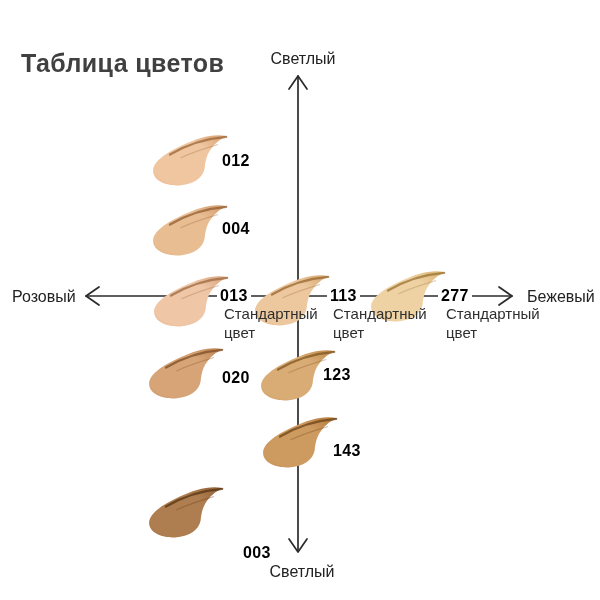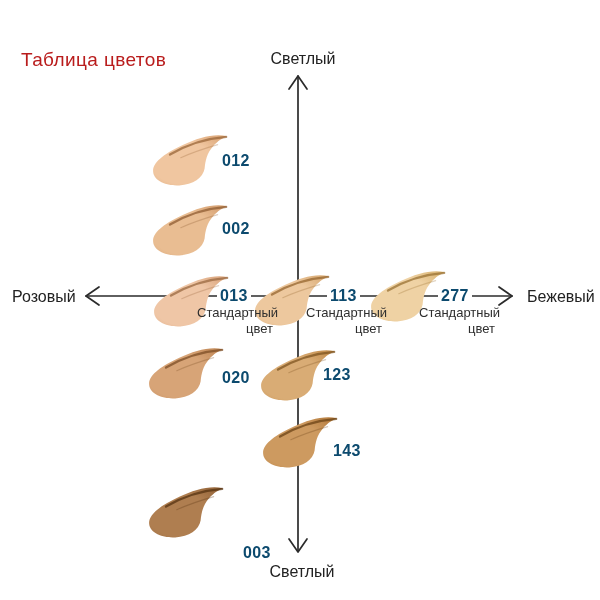--- a/index.html
+++ b/index.html
@@ -3,33 +3,33 @@
 <meta charset="utf-8">
 <style>
   html,body{margin:0;padding:0;}
   body{
     width:600px;height:600px;position:relative;background:#ffffff;
     font-family:"Liberation Sans","DejaVu Sans",sans-serif;
     overflow:hidden;color:#1d1d1d;
   }
   .title{
     position:absolute;left:21px;top:49px;
-    font-size:19px;font-weight:400;letter-spacing:.4px;color:#b91c1c;
+    font-size:25px;font-weight:700;letter-spacing:.4px;color:#404040;
   }
   .axes-svg{position:absolute;left:0;top:0;z-index:0;}
   .axis-label{position:absolute;font-size:16px;color:#222;white-space:nowrap;z-index:1;}
   .axis-label.centered{transform:translateX(-50%);}
   .swatch{position:absolute;width:80px;height:58px;z-index:2;}
   .code{
-    position:absolute;z-index:3;font-size:16px;font-weight:bold;color:#0c4a6e;
+    position:absolute;z-index:3;font-size:16px;font-weight:bold;color:#000000;
     background:#fff;padding:0 3px;line-height:17px;letter-spacing:.3px;white-space:nowrap;
   }
   .note{
-    position:absolute;z-index:3;width:76px;text-align:right;
-    font-size:13px;line-height:1.25;color:#2e2e2e;white-space:normal;
+    position:absolute;z-index:3;width:76px;text-align:left;
+    font-size:15px;line-height:1.25;color:#2e2e2e;white-space:normal;margin-left:27px;
   }
 </style>
 </head>
 <body>
 
 <svg class="axes-svg" width="600" height="600" viewBox="0 0 600 600">
   <g fill="none" stroke="#2b2b2b" stroke-width="1.7" stroke-linecap="round" stroke-linejoin="round">
 
     <path d="M298,76 V551"></path>
     <path d="M289,89 L298,76 L307,89"></path>
@@ -150,21 +150,21 @@
           <stop offset="62%" stop-color="#AF7E50"></stop>
           <stop offset="100%" stop-color="#9A6A3E"></stop>
         </radialGradient>
       </defs>
       <path d="M100,6 C84,2 62,8 44,17 C22,27 4,39 4,51 C4,63 19,71 38,70 C56,69 69,60 71,48 C72,38 74,28 82,19 C88,12 95,8 100,6 Z" fill="url(#sg8)"></path>
       <path d="M26,30 C48,17 74,9 99,7" fill="none" stroke="#553312" stroke-width="3" stroke-linecap="round" opacity="0.75"></path>
       <path d="M40,34 C58,26 74,21 88,17" fill="none" stroke="#553312" stroke-width="1.4" stroke-linecap="round" opacity="0.3"></path>
     </svg></div>
 
 <div class="code" style="left:219px;top:152px">012</div>
-<div class="code" style="left:219px;top:220px">002</div>
+<div class="code" style="left:219px;top:220px">004</div>
 <div class="code" style="left:217px;top:287px">013</div>
 <div class="code" style="left:327px;top:287px">113</div>
 <div class="code" style="left:438px;top:287px">277</div>
 <div class="code" style="left:219px;top:369px">020</div>
 <div class="code" style="left:320px;top:366px">123</div>
 <div class="code" style="left:330px;top:442px">143</div>
 <div class="code" style="left:240px;top:544px">003</div>
 
 <div class="note" style="left:197px;top:305px">
   <span>Стандартный</span><br>

